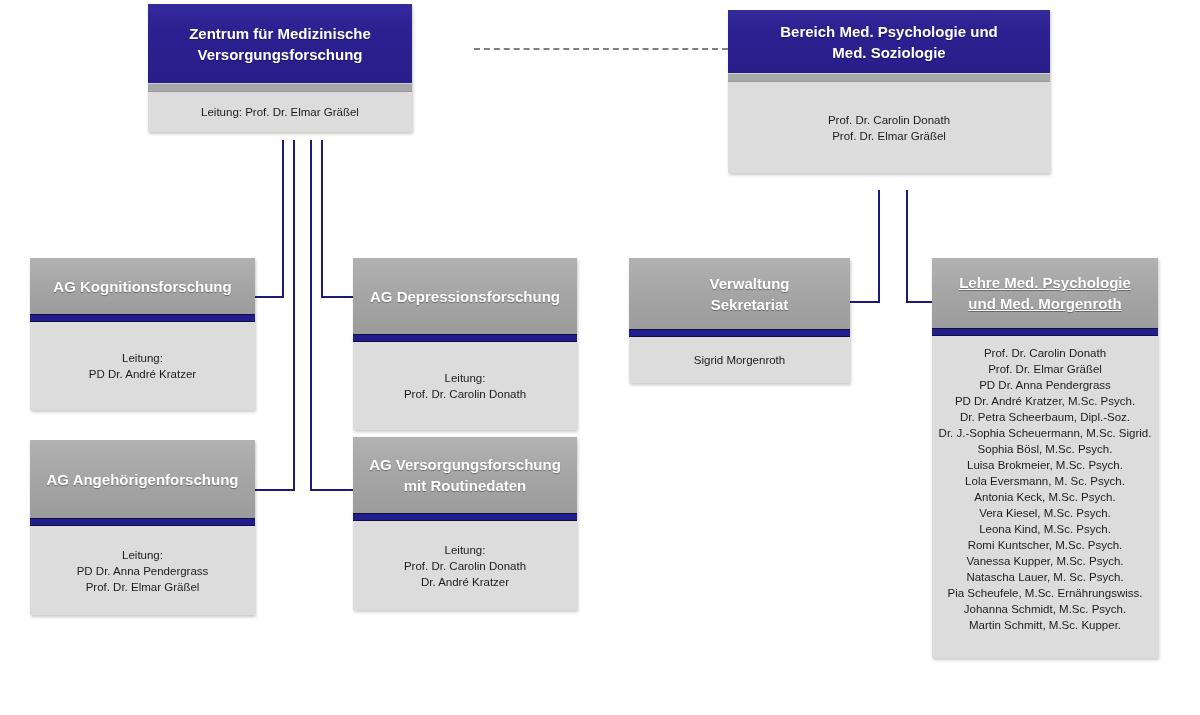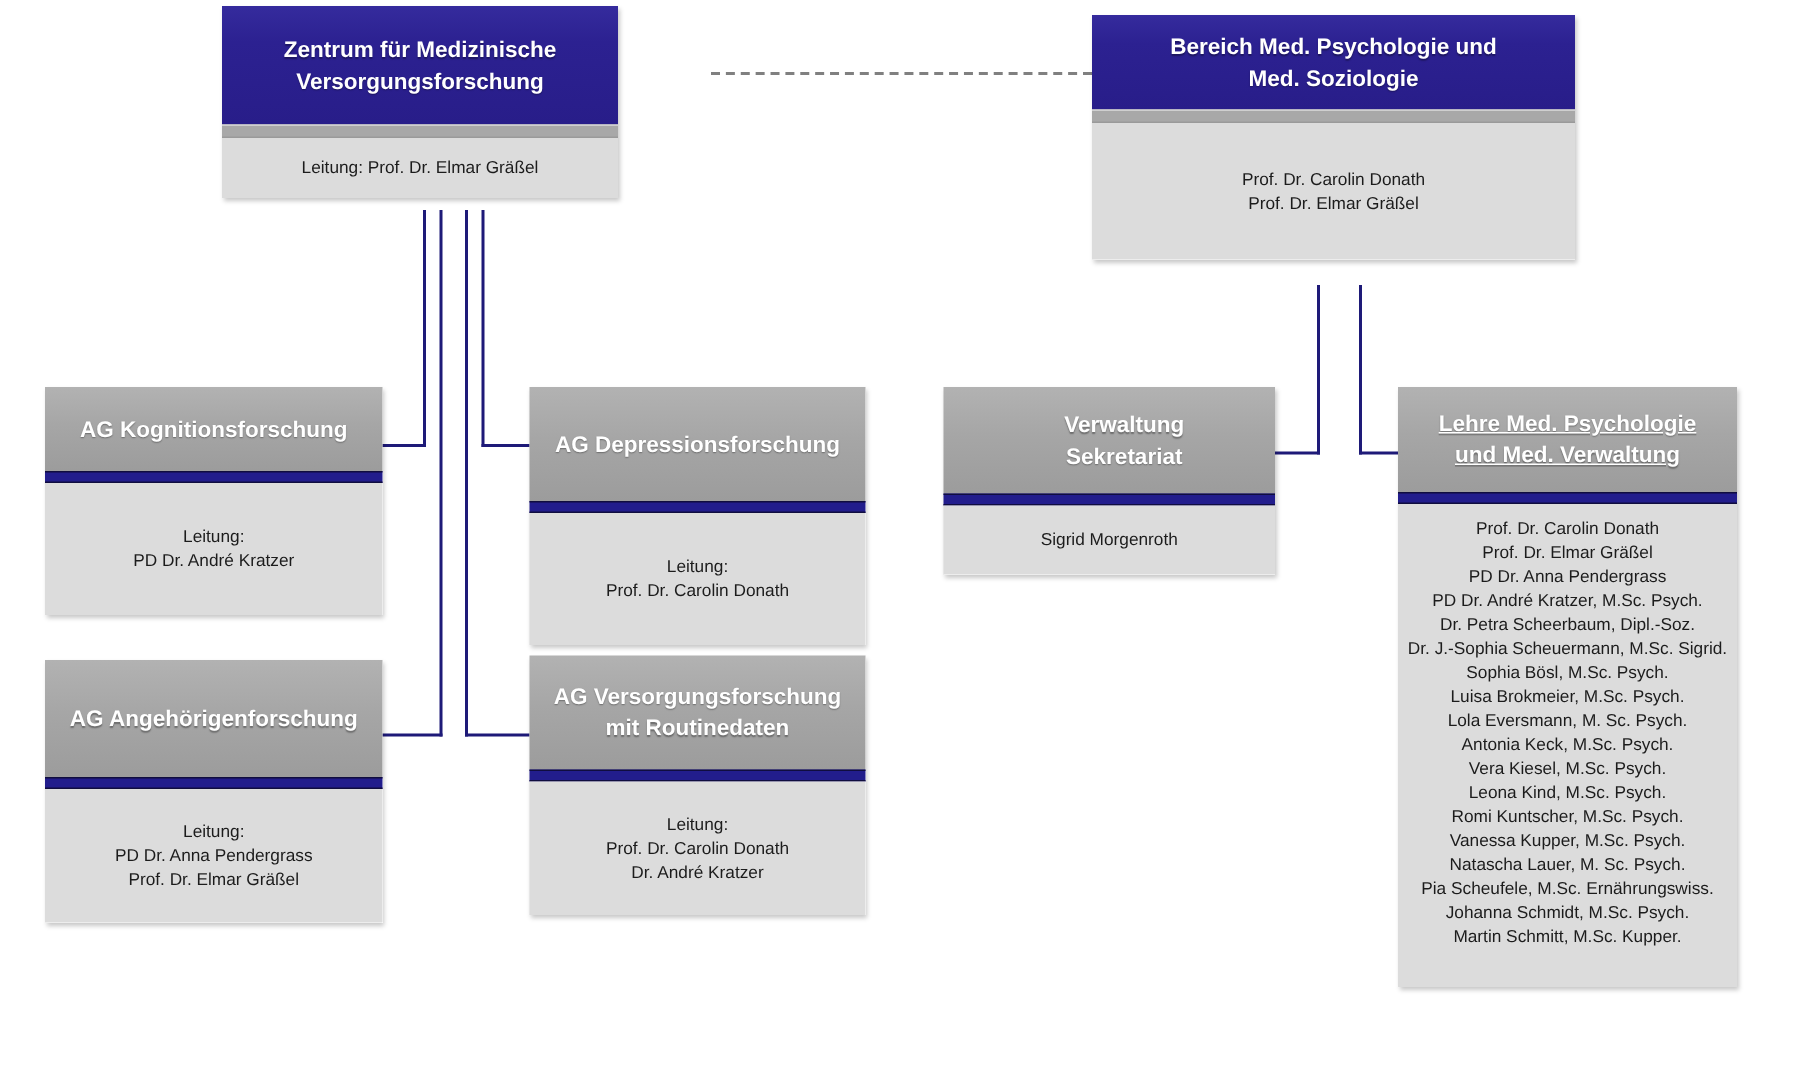--- a/index.html
+++ b/index.html
@@ -172,21 +172,21 @@
       <div>
           <div>Sigrid Morgenroth</div>
         </div>
     </div>
   </div>
 
   <div class="org-box" style="left:932px;top:258px;width:226px;">
     <div class="hdr gray" style="height:70px;text-decoration:underline;">
       <div>
           <div>Lehre Med. Psychologie</div>
-          <div>und Med. Verwaltung</div>
+          <div>und Med. Morgenroth</div>
         </div>
     </div>
     <div class="band navy"></div>
     <div class="body list" style="height:322px;">
       <div>
           <div>Prof. Dr. Carolin Donath</div>
           <div>Prof. Dr. Elmar Gräßel</div>
           <div>PD Dr. Anna Pendergrass</div>
           <div>PD Dr. André Kratzer, M.Sc. Psych.</div>
           <div>Dr. Petra Scheerbaum, Dipl.-Soz.</div>

